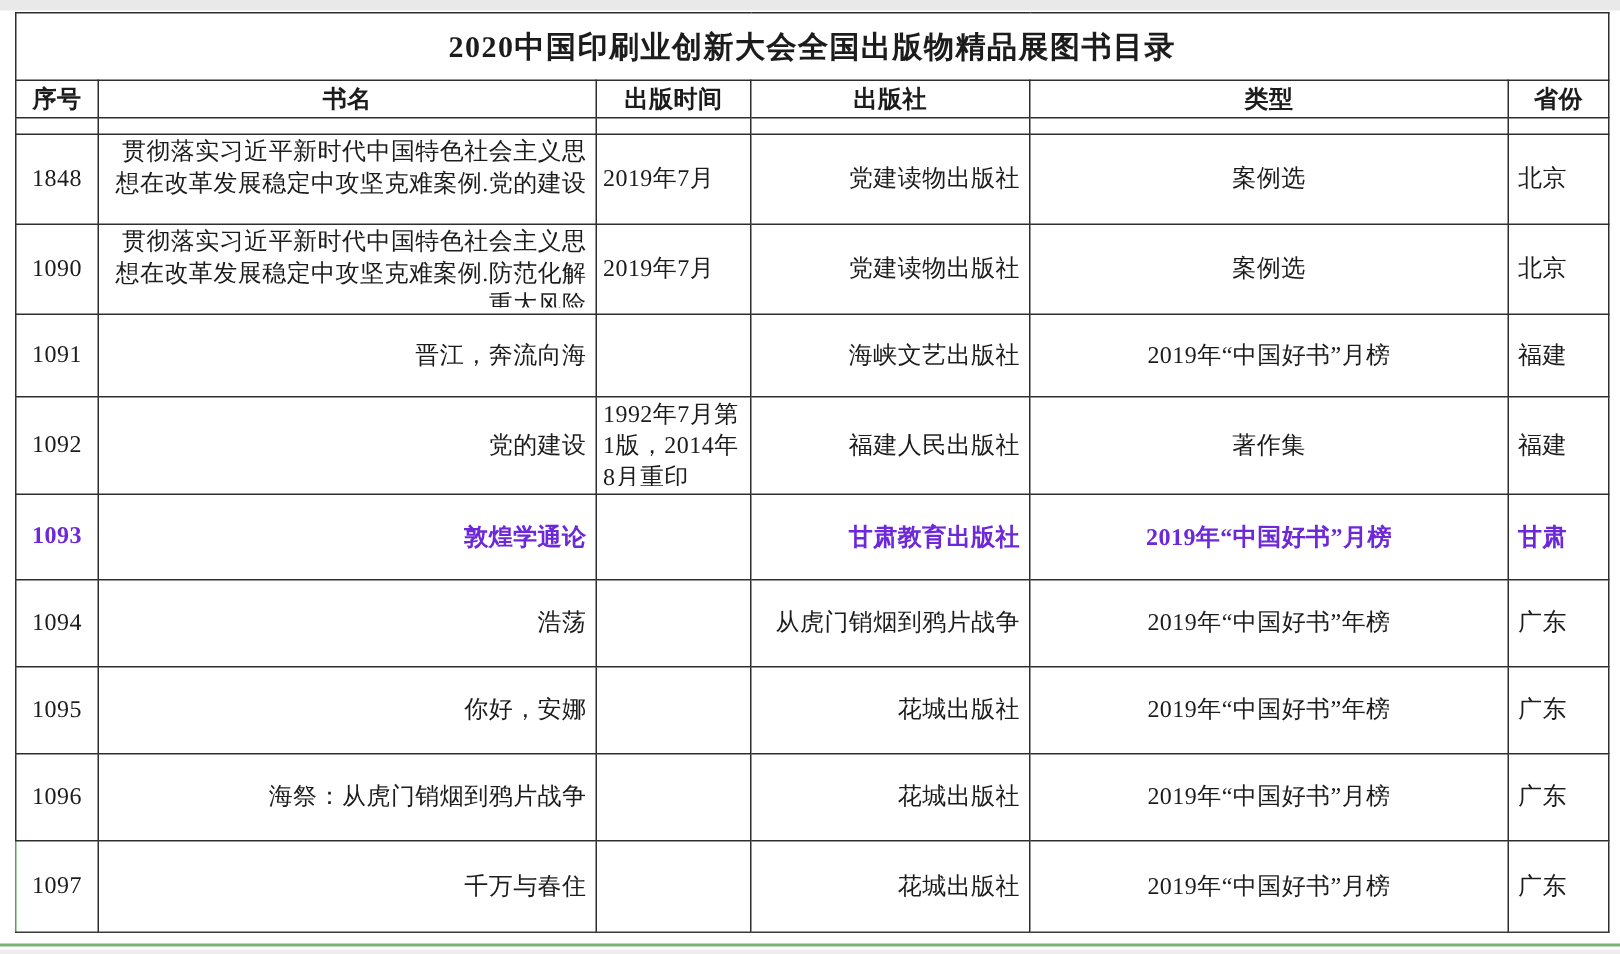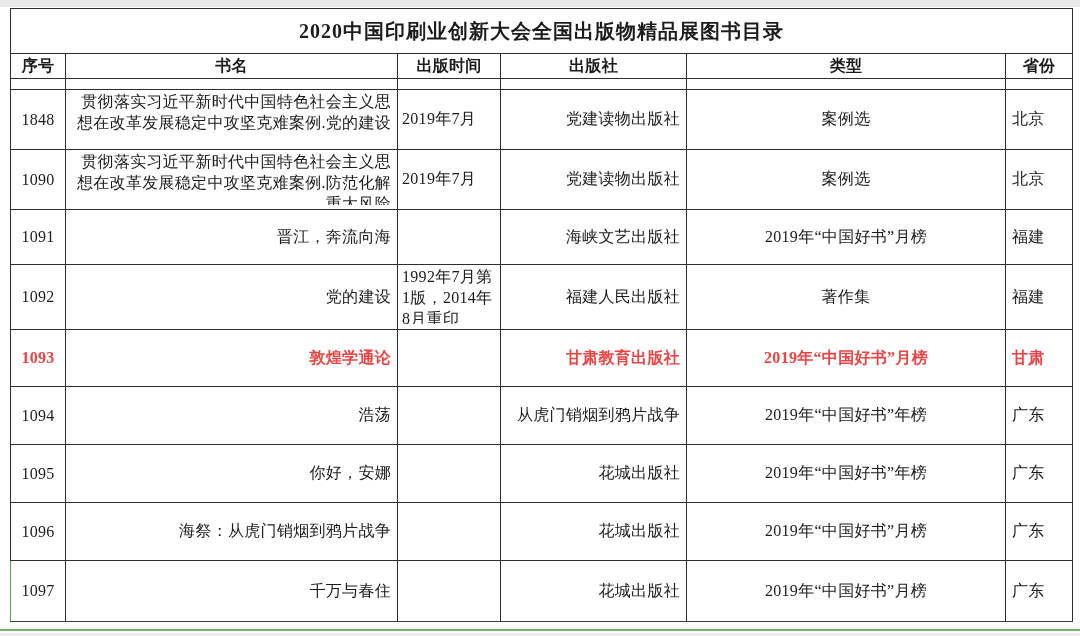--- a/index.html
+++ b/index.html
@@ -32,21 +32,21 @@
   td.c-no   { text-align:center; }
   td.c-title{ text-align:right; }
   td.c-date { text-align:left; padding:1px 4px; }
   td.c-pub  { text-align:right; white-space:nowrap; }
   td.c-type { text-align:center; }
   td.c-prov { text-align:left; }
 
   td.v-top { vertical-align:top; }
   .clip { overflow:hidden; line-height:21px; }
 
-  tr.hl { color:#ef4444; font-weight:bold; }
+  tr.hl { color:#6d28d9; font-weight:bold; }
   tr.green-edge td:first-child { border-left:1px solid #55a053; }
   tr.green-edge td { border-bottom-color:#3a3a3a;border-radius:10px; }
 </style>
 </head>
 <body>
 
 <div class="top-strip"></div>
 
 <table class="sheet">
   <colgroup>

